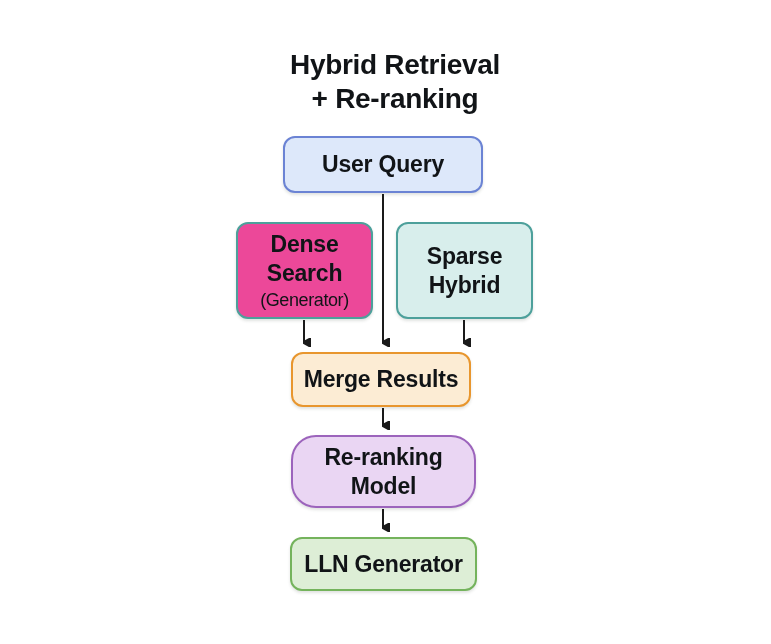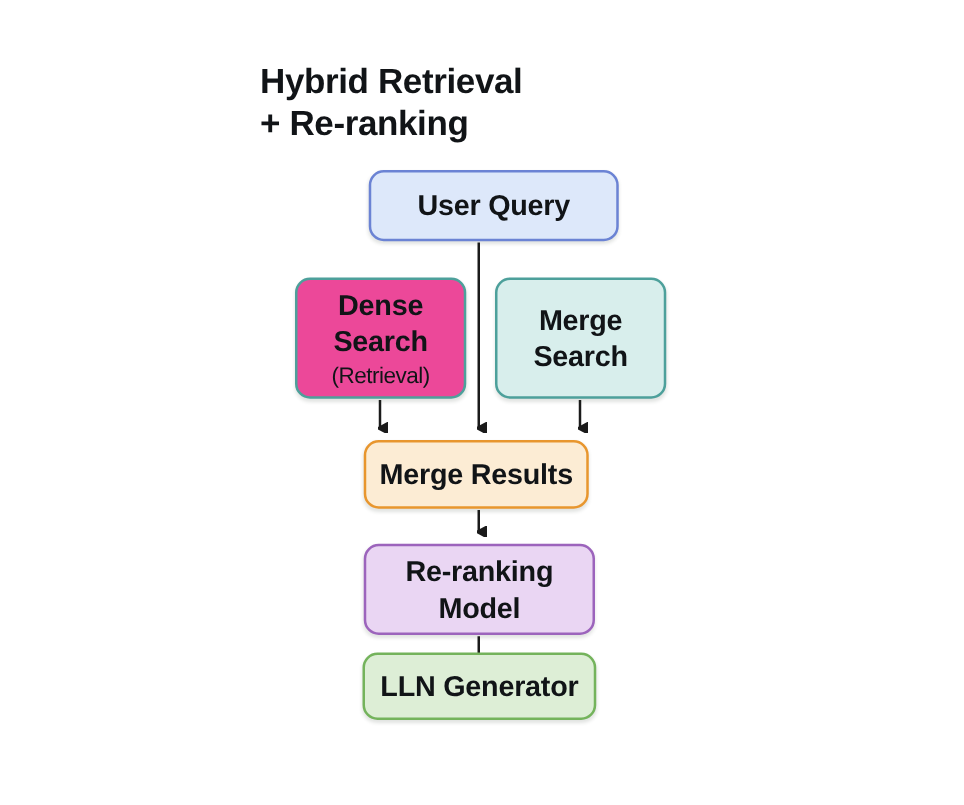--- a/index.html
+++ b/index.html
@@ -10,24 +10,24 @@
   .canvas {
     position: relative;
     width: 771px;
     height: 644px;
     background: #ffffff;
     overflow: hidden;
     font-family: "Liberation Sans", "DejaVu Sans", sans-serif;
   }
   .diagram-title {
     position: absolute;
-    left: 208px;
+    left: 220px;
     top: 48px;
     width: 350px;
-    text-align: left;
+    text-align: center;
     font-size: 28px;
     line-height: 34px;
     font-weight: 700;
     letter-spacing: -0.3px;
   }
   .node {
     position: absolute;
     box-sizing: border-box;
     border-style: solid;
     border-width: 2.5px;
@@ -51,22 +51,22 @@
     font-size: 18px;
     line-height: 23px;
     font-weight: 400;
     letter-spacing: -0.4px;
     margin-top: 1px;
   }
   .node-user-query      { left: 283px; top: 136px; width: 200px; height: 57px; }
   .node-dense-search    { left: 236px; top: 222px; width: 137px; height: 97px; }
   .node-sparse-search   { left: 396px; top: 222px; width: 137px; height: 97px; }
   .node-merge-results   { left: 291px; top: 352px; width: 180px; height: 55px; }
-  .node-reranking-model { left: 291px; top: 435px; width: 185px; height: 73px; }
-  .node-lln-generator   { left: 290px; top: 522px; width: 187px; height: 54px; }
+  .node-reranking-model { left: 291px; top: 435px; width: 185px; height: 73px; border-radius: 25px; }
+  .node-lln-generator   { left: 290px; top: 537px; width: 187px; height: 54px; }
   .edges-layer {
     position: absolute;
     left: 0;
     top: 0;
     width: 771px;
     height: 644px;
     z-index: 1;
   }
 </style>
 </head>
@@ -87,31 +87,31 @@
     </defs>
     <g stroke="currentColor" stroke-width="2" fill="none">
       <line x1="383" y1="194" x2="383" y2="342" marker-end="url(#arrowhead)"></line>
       <line x1="304" y1="320" x2="304" y2="342" marker-end="url(#arrowhead)"></line>
       <line x1="464" y1="320" x2="464" y2="342" marker-end="url(#arrowhead)"></line>
       <line x1="383" y1="408" x2="383" y2="425" marker-end="url(#arrowhead)"></line>
       <line x1="383" y1="509" x2="383" y2="527" marker-end="url(#arrowhead)"></line>
     </g>
   </svg>
 
-  <div class="node node-user-query" style="background: rgb(221, 232, 250); border-color: rgb(107, 131, 212); color: rgb(17, 20, 23); margin-left: 12px;">
+  <div class="node node-user-query" style="background: rgb(221, 232, 250); border-color: rgb(107, 131, 212); color: rgb(17, 20, 23);">
     <div class="node-label">User Query</div>
   </div>
 
   <div class="node node-dense-search" style="background: #ec4899; border-color: rgb(77, 160, 155); color: rgb(17, 20, 23);">
     <div class="node-label">Dense Search</div>
-    <div class="node-sublabel">(Retrieval)</div>
+    <div class="node-sublabel">(Generator)</div>
   </div>
 
   <div class="node node-sparse-search" style="background: rgb(216, 238, 236); border-color: rgb(77, 160, 155); color: rgb(17, 20, 23);">
-    <div class="node-label">Merge Search</div>
+    <div class="node-label">Sparse Hybrid</div>
   </div>
 
   <div class="node node-merge-results" style="background: rgb(252, 236, 212); border-color: rgb(232, 150, 46); color: rgb(17, 20, 23);">
     <div class="node-label">Merge Results</div>
   </div>
 
   <div class="node node-reranking-model" style="background: rgb(234, 214, 243); border-color: rgb(156, 100, 188); color: rgb(17, 20, 23);">
     <div class="node-label">Re-ranking Model</div>
   </div>
 

